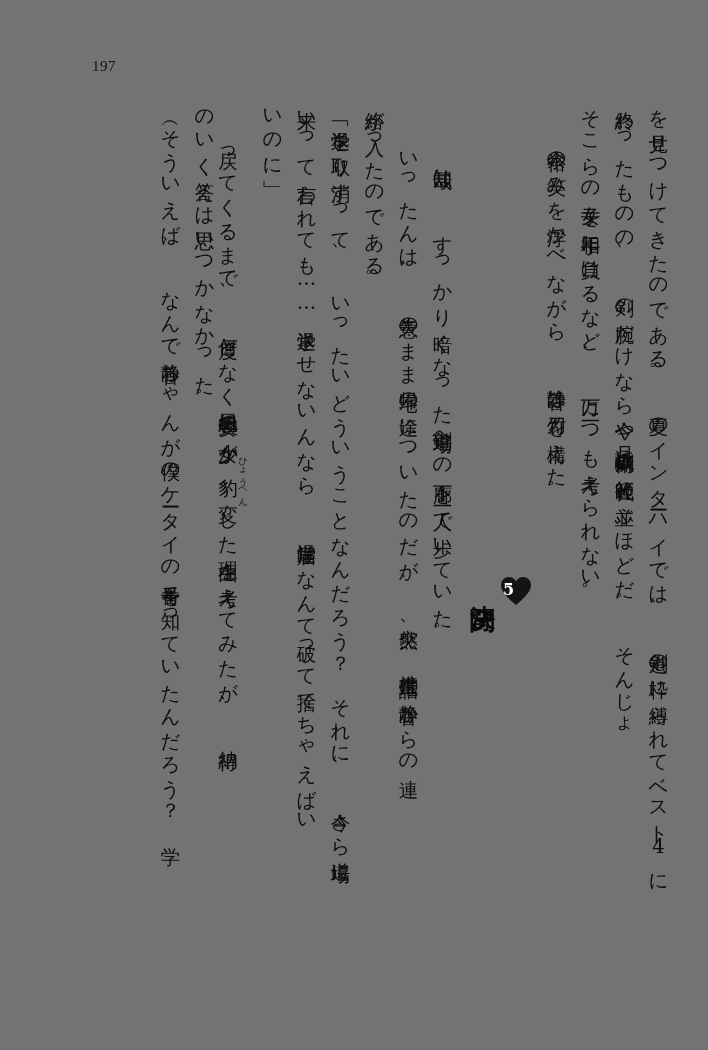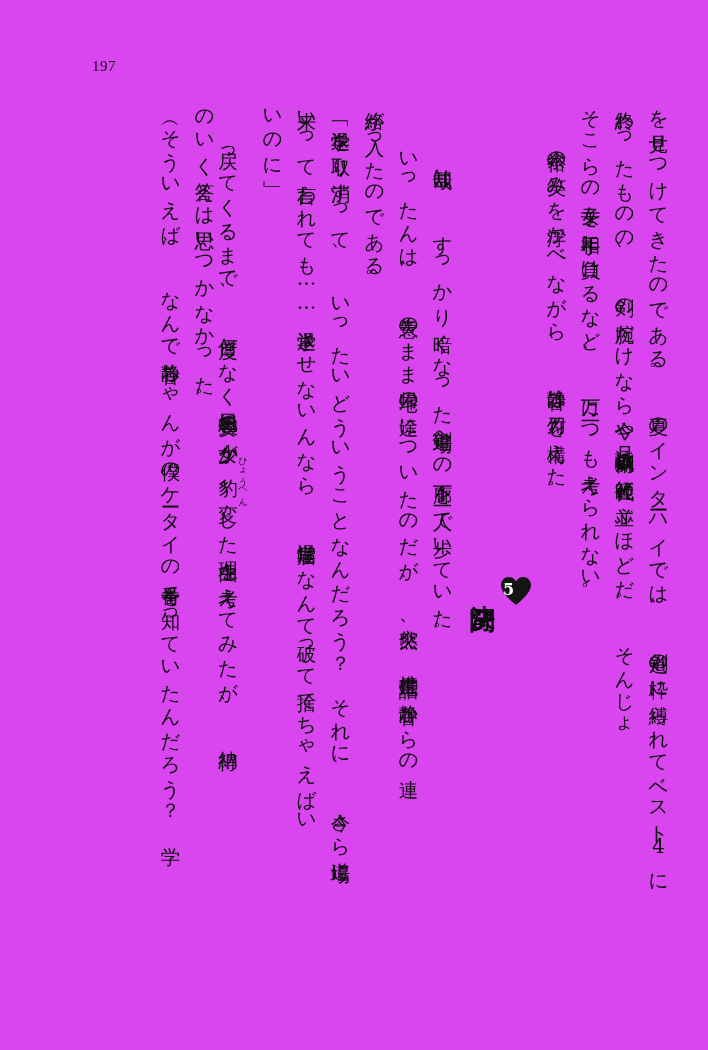--- a/index.html
+++ b/index.html
@@ -8,21 +8,21 @@
     background: #ffffff;
   }
   body {
     font-family: "Liberation Serif", "DejaVu Serif", serif;
     color: #111111;
   }
   #page {
     position: relative;
     width: 708px;
     height: 1050px;
-    background: #d946ef;
+    background: #737373;
     overflow: hidden;
   }
   
   .page-number {
     position: absolute;
     top: 58px;
     left: 92px;
     font-size: 15px;
     letter-spacing: 0.5px;
     color: #111;

